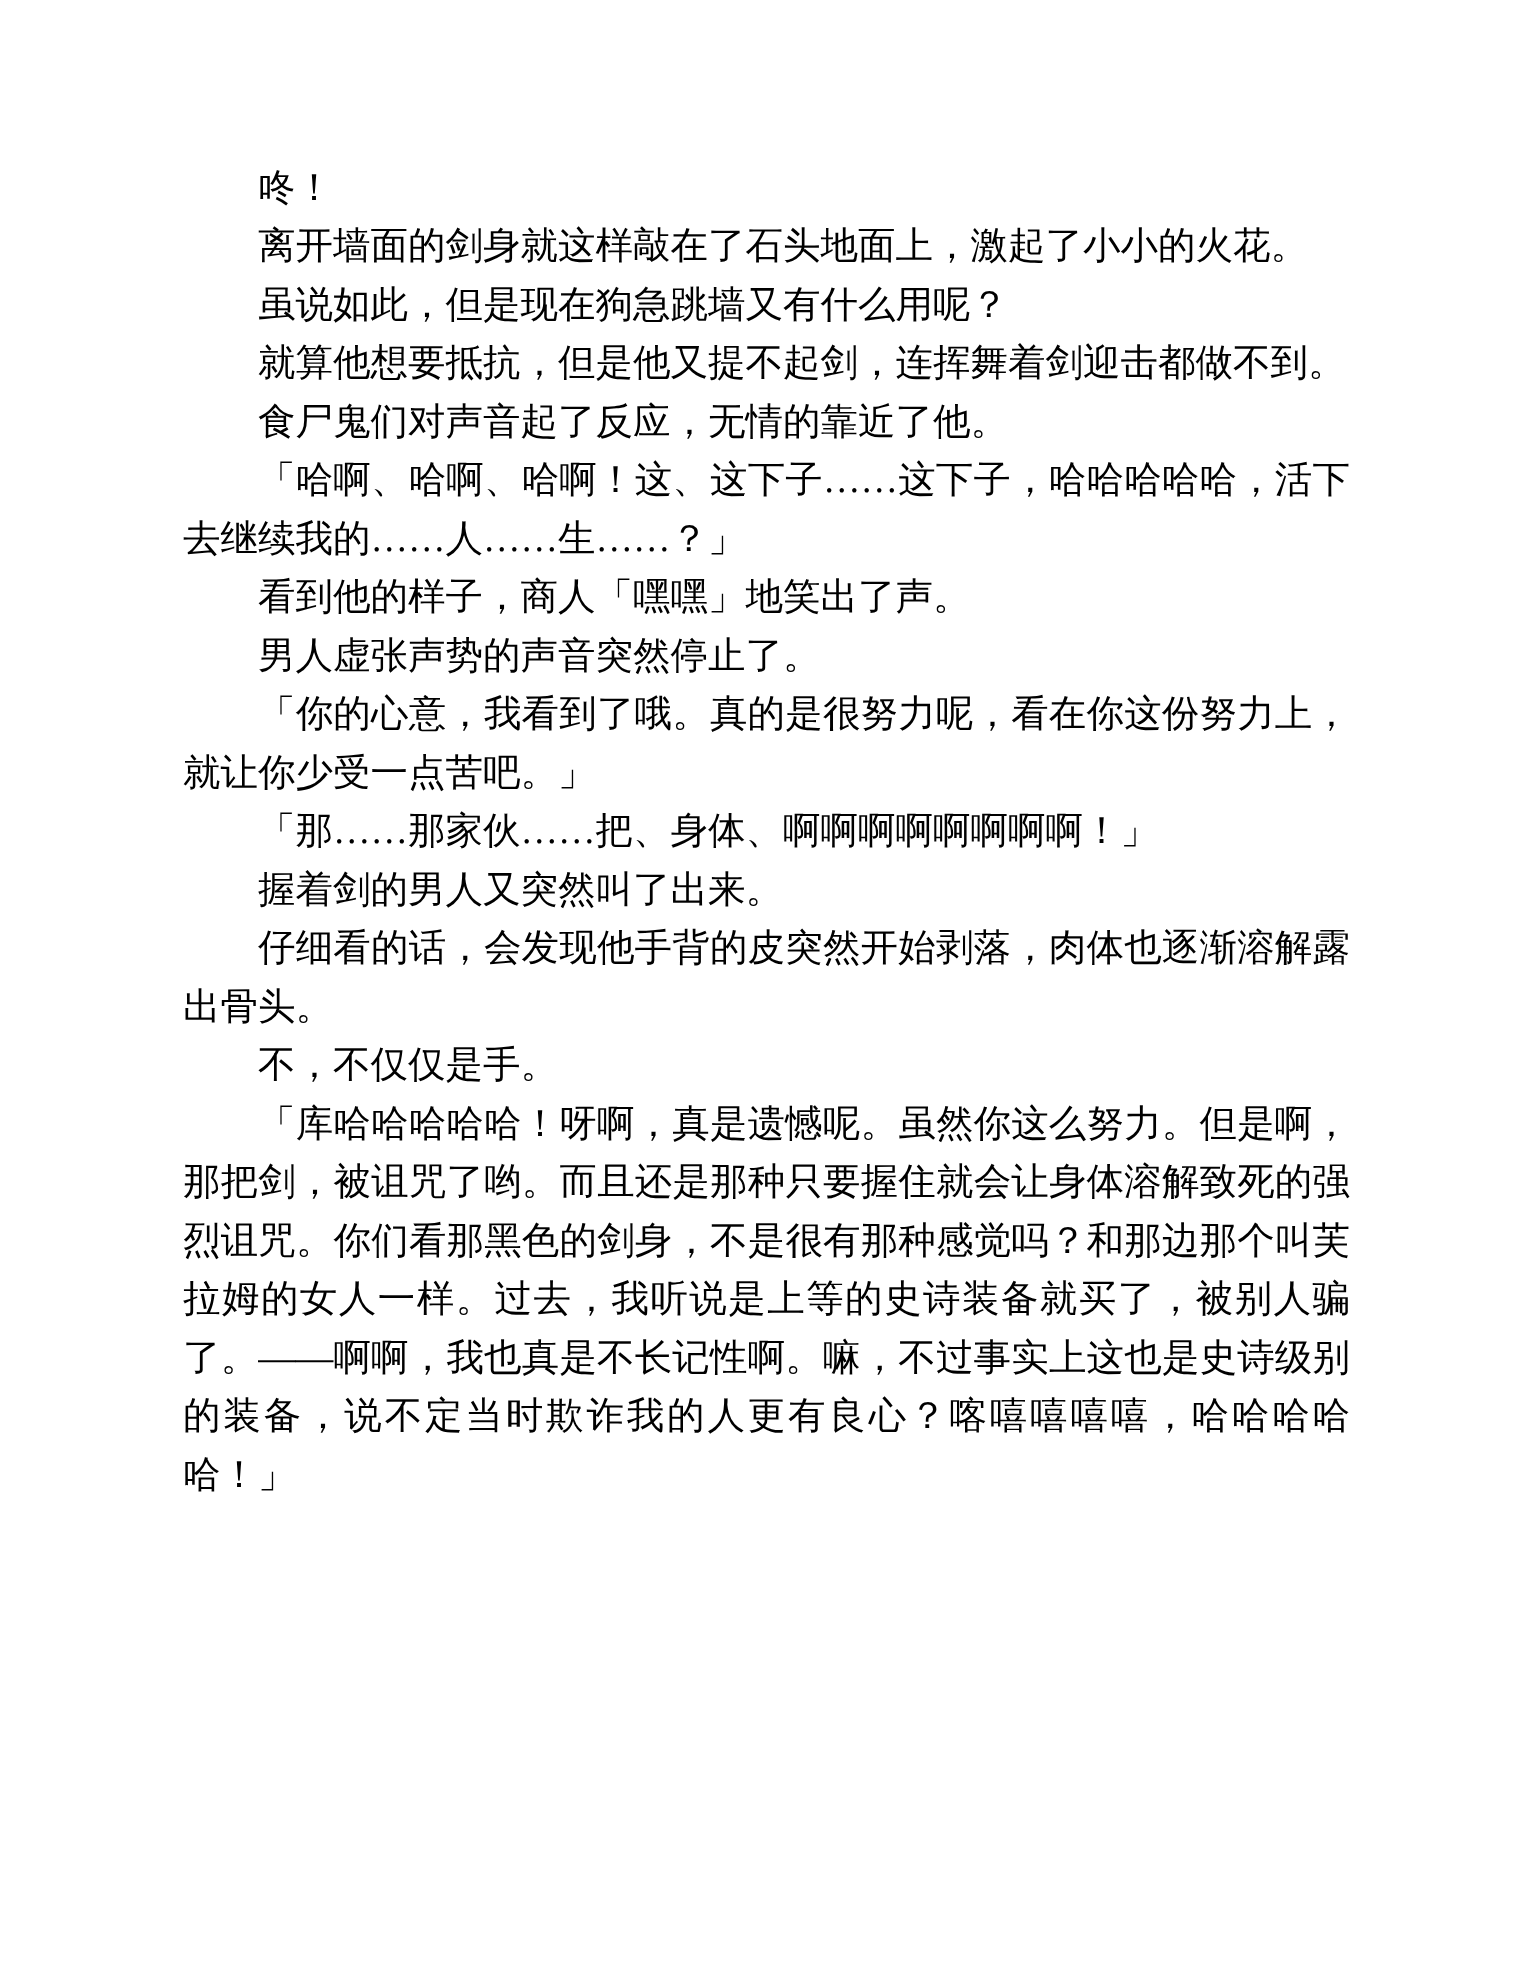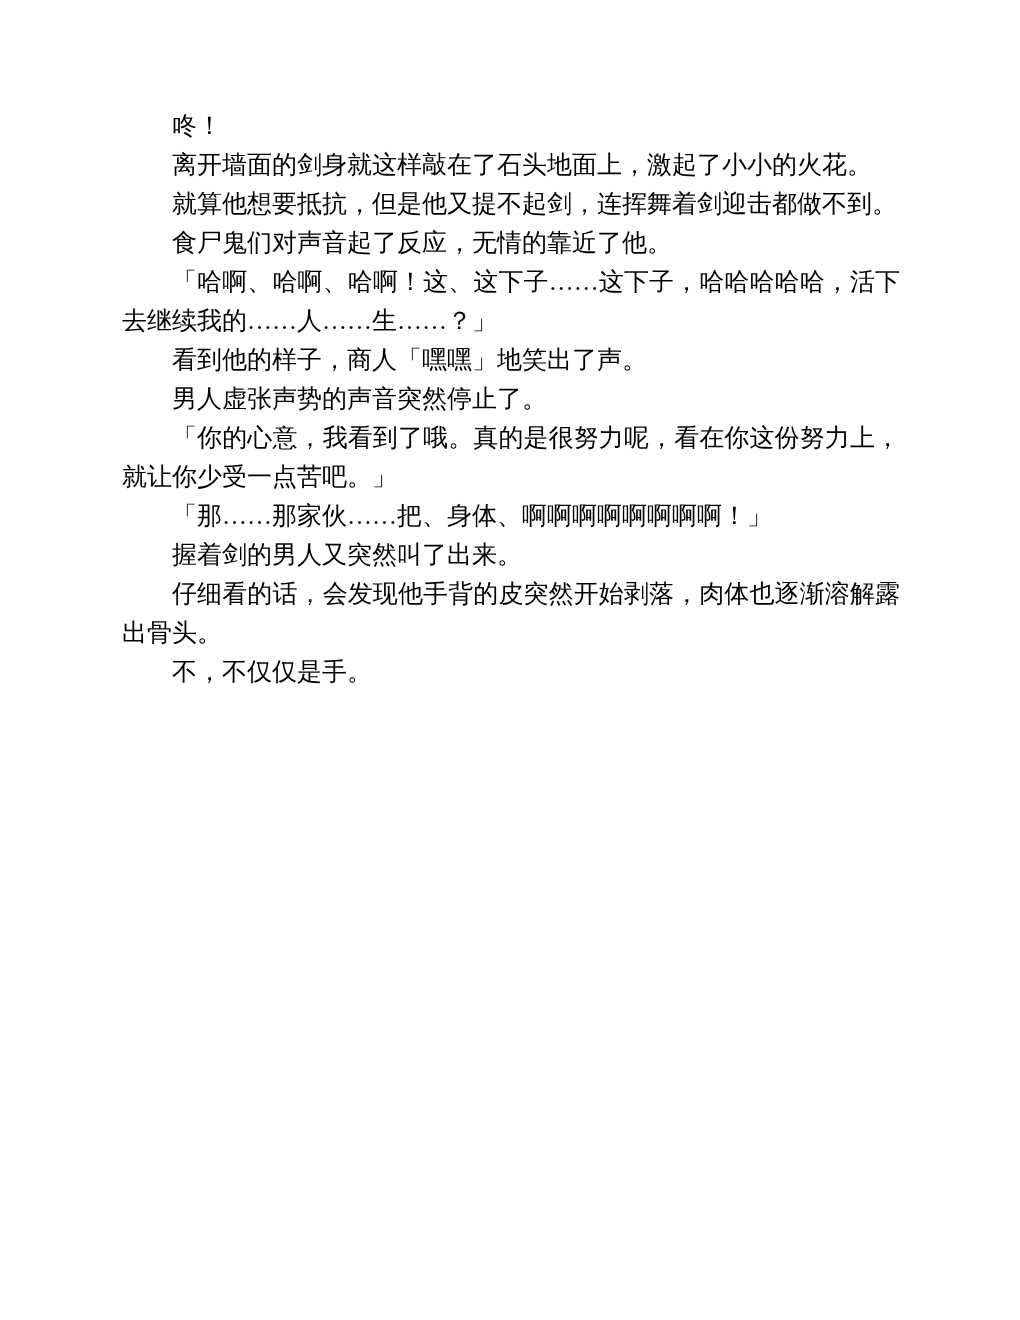--- a/index.html
+++ b/index.html
@@ -40,24 +40,26 @@
     text-indent: 2em;
   }
 </style>
 </head>
 <body>
 
 <div class="page" style="background: rgb(255, 255, 255);">
   <div class="text-block" style="color: rgb(0, 0, 0);">
       <p class="para">咚！</p>
       <p class="para">离开墙面的剑身就这样敲在了石头地面上，激起了小小的火花。</p>
+      <p class="para">虽说如此，但是现在狗急跳墙又有什么用呢？</p>
       <p class="para">就算他想要抵抗，但是他又提不起剑，连挥舞着剑迎击都做不到。</p>
       <p class="para">食尸鬼们对声音起了反应，无情的靠近了他。</p>
       <p class="para">「哈啊、哈啊、哈啊！这、这下子……这下子，哈哈哈哈哈，活下去继续我的……人……生……？」</p>
       <p class="para">看到他的样子，商人「嘿嘿」地笑出了声。</p>
       <p class="para">男人虚张声势的声音突然停止了。</p>
       <p class="para">「你的心意，我看到了哦。真的是很努力呢，看在你这份努力上，就让你少受一点苦吧。」</p>
       <p class="para">「那……那家伙……把、身体、啊啊啊啊啊啊啊啊！」</p>
       <p class="para">握着剑的男人又突然叫了出来。</p>
       <p class="para">仔细看的话，会发现他手背的皮突然开始剥落，肉体也逐渐溶解露出骨头。</p>
       <p class="para">不，不仅仅是手。</p>
+      <p class="para">「库哈哈哈哈哈！呀啊，真是遗憾呢。虽然你这么努力。但是啊，那把剑，被诅咒了哟。而且还是那种只要握住就会让身体溶解致死的强烈诅咒。你们看那黑色的剑身，不是很有那种感觉吗？和那边那个叫芙拉姆的女人一样。过去，我听说是上等的史诗装备就买了，被别人骗了。——啊啊，我也真是不长记性啊。嘛，不过事实上这也是史诗级别的装备，说不定当时欺诈我的人更有良心？喀嘻嘻嘻嘻，哈哈哈哈哈！」</p>
     </div>
 </div>
 
 </body></html>

